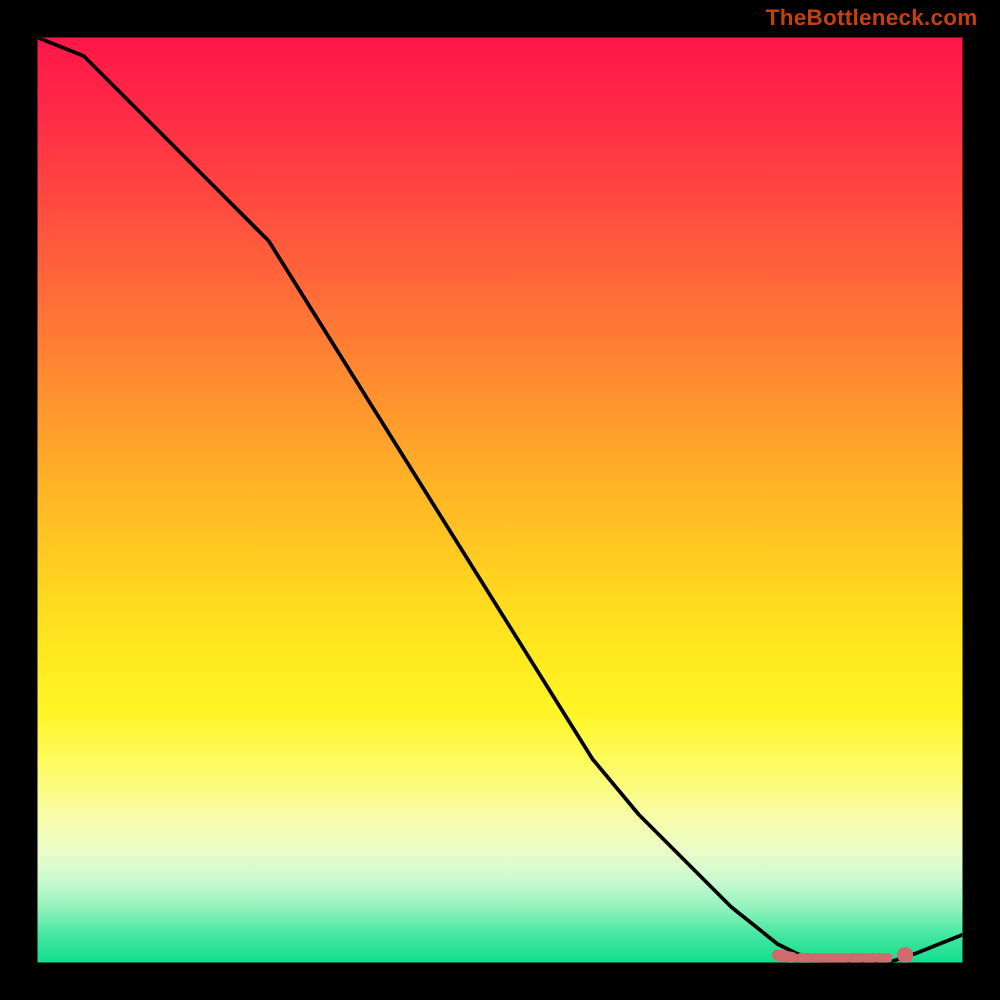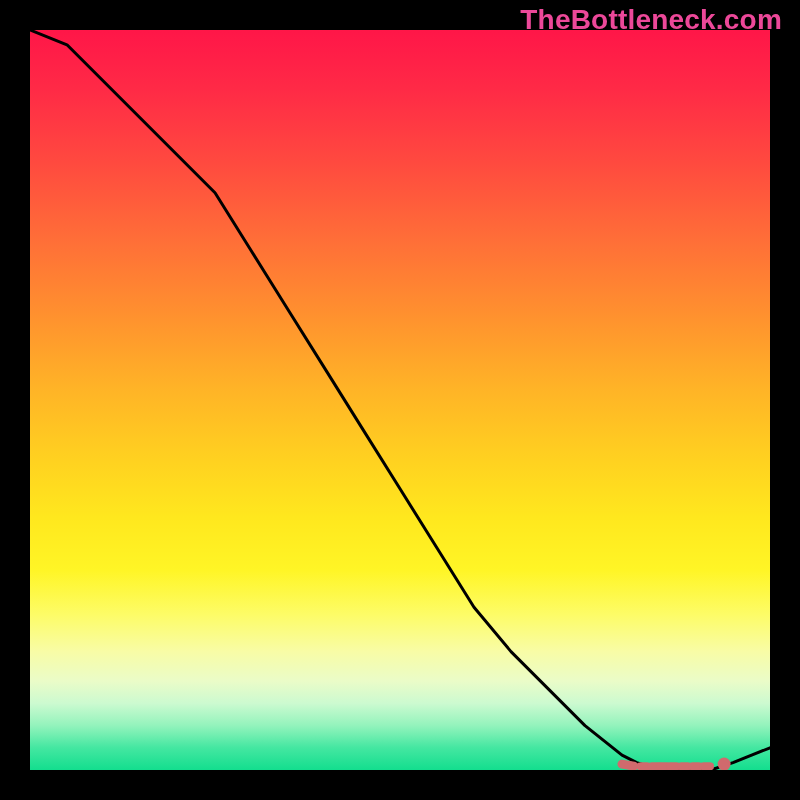--- a/index.html
+++ b/index.html
@@ -13,23 +13,23 @@
   }
   .stage {
     position: relative;
     width: 800px;
     height: 800px;
   }
   .watermark {
     position: absolute;
     top: 4px;
     right: 18px;
-    font-size: 28px;
+    font-size: 18px;
     font-weight: 600;
-    color: #ec4899;
+    color: #c2410c;
     letter-spacing: 0.2px;
     user-select: none;
   }
   .plot {
     position: absolute;
     left: 30px;
     top: 30px;
     width: 740px;
     height: 740px;
     background: linear-gradient(

